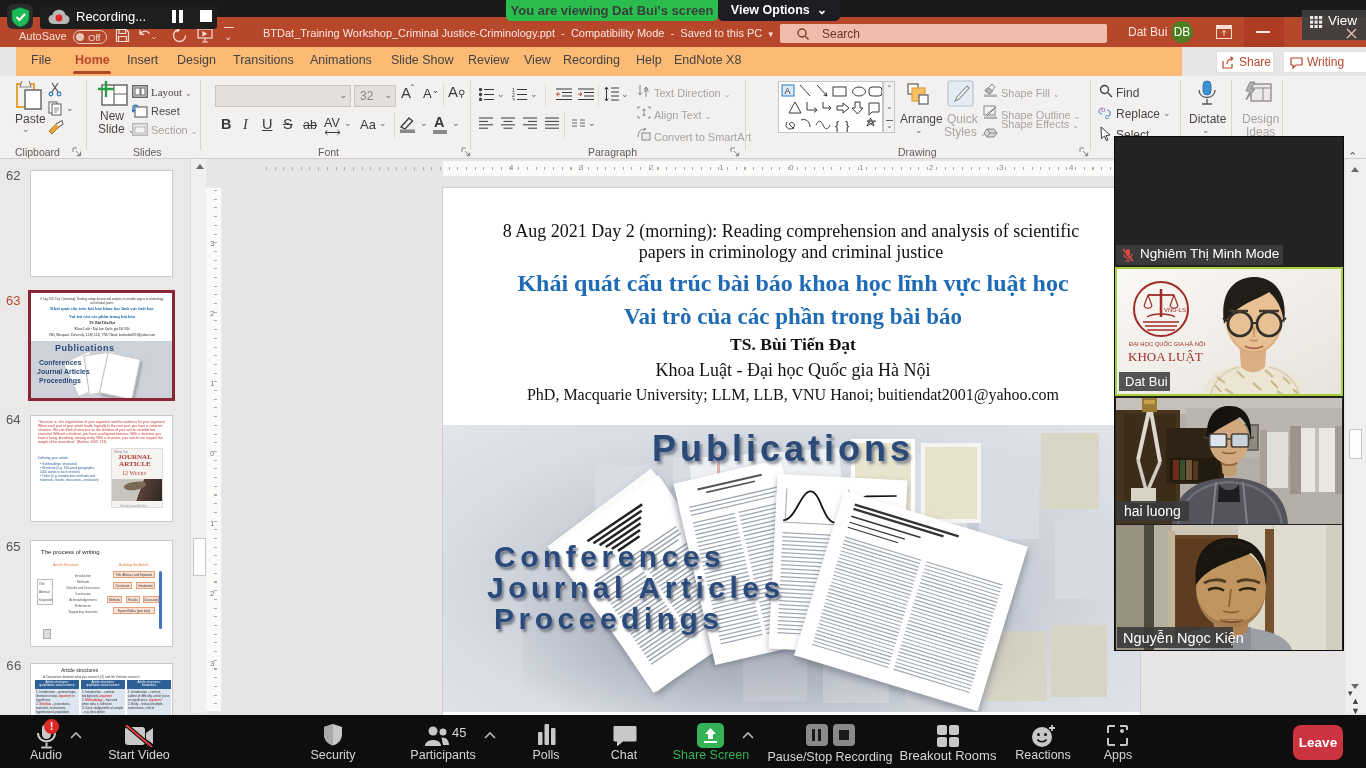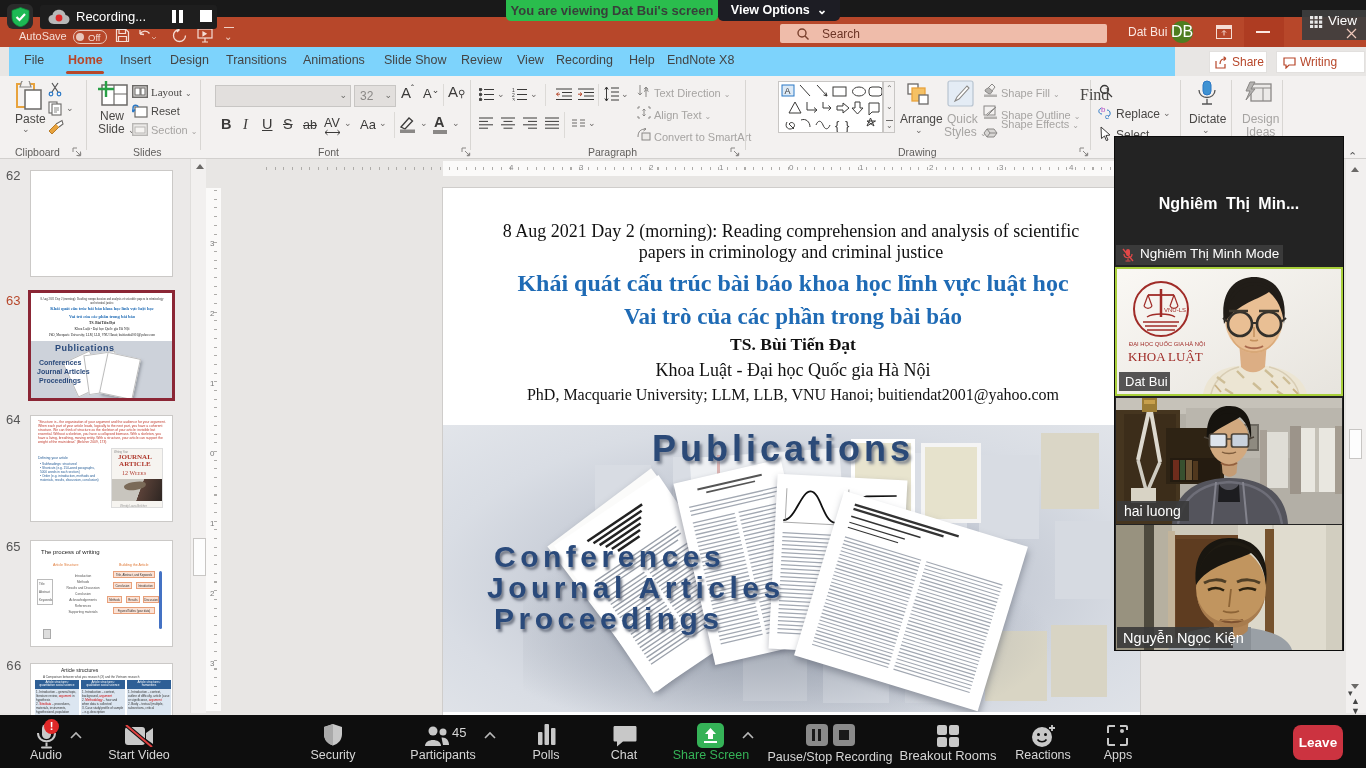--- a/index.html
+++ b/index.html
@@ -11,21 +11,21 @@
 #shield { left:7px; top:4px; width:26px; height:25px; background:#2b2b2b; border-radius:6px; z-index:30;}
 #rec { left:40px; top:5px; width:177px; height:24px; background:#1e1e1e; border-radius:3px; z-index:30; color:#fff; }
 #greenbanner { left:506px; top:0; width:212px; height:21px; background:#2abd4d; border-radius:0 0 5px 5px; z-index:31; text-align:center; color:#37403a; font-weight:bold; font-size:13px; line-height:21px; }
 #viewopts { left:718px; top:0; width:122px; height:21px; background:#1d1d24; border-radius:0 0 5px 5px; z-index:31; text-align:center; color:#fff; font-weight:bold; font-size:12.5px; line-height:21px; }
 #zview { right:0; top:10px; width:64px; height:30px; background:rgba(62,62,62,.93); z-index:32; color:#fff; font-size:13.5px; }
 
 #titlebar { left:0; top:17px; width:1366px; height:30px; background:#b7472a; color:#fff; }
 #titletext2 { left:263px; top:10px; width:520px; height:16px; font-size:11px; color:#fbe8e2; white-space:nowrap; }
 #searchbox { left:780px; top:7px; width:327px; height:19px; background:#efbcaa; border-radius:2px; color:#6b3425; font-size:12px; }
 
-#tabsrow { left:9px; top:47px; width:1166px; height:29px; background:#7dd3fc; }
+#tabsrow { left:16px; top:47px; width:1166px; height:29px; background:#fdba74; }
 .tab { position:absolute; top:6px; font-size:12.5px; color:#444; }
 
 #ribbon { left:0; top:76px; width:1366px; height:83px; background:#f3f1f0; border-bottom:1px solid #d2d0ce; }
 .grplabel { position:absolute; top:70px; font-size:10.5px; color:#605e5c; }
 .gsep { position:absolute; top:4px; width:1px; height:70px; background:#d8d6d3; }
 .ricon { position:absolute; }
 .rtext { position:absolute; font-size:11px; color:#494745; white-space:nowrap; }
 .gray { color:#a6a4a2; }
 
 #thumbpanel { left:0; top:159px; width:190px; height:554px; background:#ebe9e8; }
@@ -68,30 +68,31 @@
   <svg class="abs" style="left:197px;top:10px;" width="16" height="16" viewBox="0 0 16 16">
       <g fill="none" stroke="#f5ddd5" stroke-width="1.2">
         <rect x="1" y="2" width="14" height="9"></rect>
         <path d="M8 11 V15 M5 15 H11"></path>
         <path d="M6 5 l3 1.8 -3 1.8 z" fill="#f5ddd5"></path>
       </g>
     </svg>
   <path></path>
   <div class="abs" style="left:224px;top:14px;font-size:10px;color:#f0d0c4;">⌄</div>
   <div class="abs" style="left:224px;top:10px;width:10px;height:2px;border-top:1px solid #f0d0c4;"></div>
+  <div class="abs" id="titletext2">BTDat_Training Workshop_Criminal Justice-Criminology.ppt &nbsp;-&nbsp; Compatibility Mode &nbsp;-&nbsp; Saved to this PC &nbsp;<span style="font-size:9px;">▾</span></div>
   <div class="abs" id="searchbox">
     <svg class="abs" style="left:16px;top:3px;" width="14" height="14" viewBox="0 0 14 14">
         <circle cx="6" cy="6" r="4" fill="none" stroke="#79402e" stroke-width="1.4"></circle>
         <path d="M9 9 L12.5 12.5" stroke="#79402e" stroke-width="1.4"></path>
       </svg>
     <span style="position:absolute;left:42px;top:3px;">Search</span>
   </div>
   <div class="abs" style="left:1244px;top:0;width:40px;height:30px;background:#ae3c22;"></div>
   <div class="abs" style="left:1128px;top:8px;font-size:12px;color:#fbe8e2;">Dat Bui</div>
-  <div class="abs" style="left:1171px;top:4px;width:22px;height:22px;border-radius:50%;background:#4e7d20;color:#fff;font-size:16px;text-align:center;line-height:22px;">DB</div>
+  <div class="abs" style="left:1171px;top:4px;width:22px;height:22px;border-radius:50%;background:#4e7d20;color:#fff;font-size:12px;text-align:center;line-height:22px;">DB</div>
   <svg class="abs" style="left:1216px;top:8px;" width="16" height="14" viewBox="0 0 16 14">
       <rect x="0.5" y="0.5" width="15" height="13" fill="none" stroke="#f5ddd5"></rect>
       <rect x="0.5" y="0.5" width="15" height="3.5" fill="#f5ddd5"></rect>
       <path d="M8 10.5 V6 M6 7.5 L8 5.5 L10 7.5" stroke="#f5ddd5" fill="none"></path>
     </svg>
   <div class="abs" style="left:1256px;top:14px;width:14px;height:2px;background:#fbe8e2;"></div>
   
 </div>
 <div class="abs" id="tabsrow">
   <div class="tab" style="left:15px;">File</div>
@@ -388,21 +389,21 @@
         <path d="M1 1 H5 M1 1 V5 M4 4 L8.5 8.5"></path>
         <path d="M8.5 8.5 L8.5 5.8 M8.5 8.5 L5.8 8.5" stroke-width="1.4"></path>
       </g>
     </svg>
   <div class="gsep" style="left:1090px;"></div>
 
   <svg class="ricon" style="left:1099px;top:8px;" width="14" height="14" viewBox="0 0 14 14">
       <circle cx="5.5" cy="5.5" r="4" fill="none" stroke="#3b3a39" stroke-width="1.3"></circle>
       <path d="M8.5 8.5 L13 13" stroke="#3b3a39" stroke-width="1.3"></path>
     </svg>
-  <div class="rtext" style="left:1080px;top:10px;font-size:16px;font-family:Liberation Serif, serif;">Find</div>
+  <div class="rtext" style="left:1116px;top:10px;font-size:12px;">Find</div>
   <svg class="ricon" style="left:1097px;top:29px;" width="16" height="15" viewBox="0 0 16 15">
       <text x="4" y="7" font-size="8" fill="#b14fc4">b</text>
       <text x="8" y="14" font-size="8" fill="#2b78c5">c</text>
       <path d="M5 9 C1 9 1 4 4 3.5 M10 5 C14 5 14 11 11 11.5" fill="none" stroke="#2b78c5"></path>
     </svg>
   <div class="rtext" style="left:1116px;top:31px;font-size:12px;">Replace</div>
   <div class="rtext" style="left:1163px;top:32px;font-size:9px;color:#6b6967;">⌄</div>
   <svg class="ricon" style="left:1100px;top:50px;" width="12" height="15" viewBox="0 0 12 15">
       <path d="M1 1 L10 9 L6 9.5 L8 14 L6.3 14.6 L4.5 10 L1.5 12.5 Z" fill="#fff" stroke="#3b3a39"></path>
     </svg>
@@ -847,21 +848,20 @@
 <div class="abs" id="vscroll2">
   <div class="abs" style="left:2px;top:4px;width:15px;height:14px;">
       <div style="position:absolute;left:3px;top:4px;width:0;height:0;border-left:4px solid transparent;border-right:4px solid transparent;border-bottom:5px solid #6b6967;"></div>
     </div>
   <div class="abs" style="left:3px;top:270px;width:13px;height:30px;background:#fdfdfd;border:1px solid #c8c6c4;"></div>
   <div class="abs" style="left:5px;top:525px;width:0;height:0;border-left:4px solid transparent;border-right:4px solid transparent;border-top:5px solid #6b6967;"></div>
   <div class="abs" style="left:5px;top:537px;font-size:9px;color:#444;">▲<br></div>
   <div class="abs" style="left:5px;top:547px;font-size:9px;color:#444;">▼</div>
 </div>
 <div class="abs" id="zpanel">
-  <div class="abs" style="left:0;top:58px;width:228px;height:22px;text-align:center;color:#fff;font-weight:bold;font-size:16px;word-spacing:4px;">Nghiêm Thị Min...</div>
   <div class="abs" style="left:1px;top:108px;width:167px;height:20px;background:#3a3a3a;color:#fff;font-size:13.5px;">
     <svg style="position:absolute;left:5px;top:3px;" width="14" height="14" viewBox="0 0 14 14">
         <g fill="#e04848">
           <rect x="5" y="1" width="4" height="7" rx="2"></rect>
           <path d="M3 6 C3 11, 11 11, 11 6" fill="none" stroke="#e04848" stroke-width="1.2"></path>
           <rect x="6.4" y="10.5" width="1.2" height="2"></rect>
           <rect x="4.5" y="12.5" width="5" height="1"></rect>
         </g>
         <path d="M2 1 L12 13" stroke="#e04848" stroke-width="1.4"></path>
       </svg>

